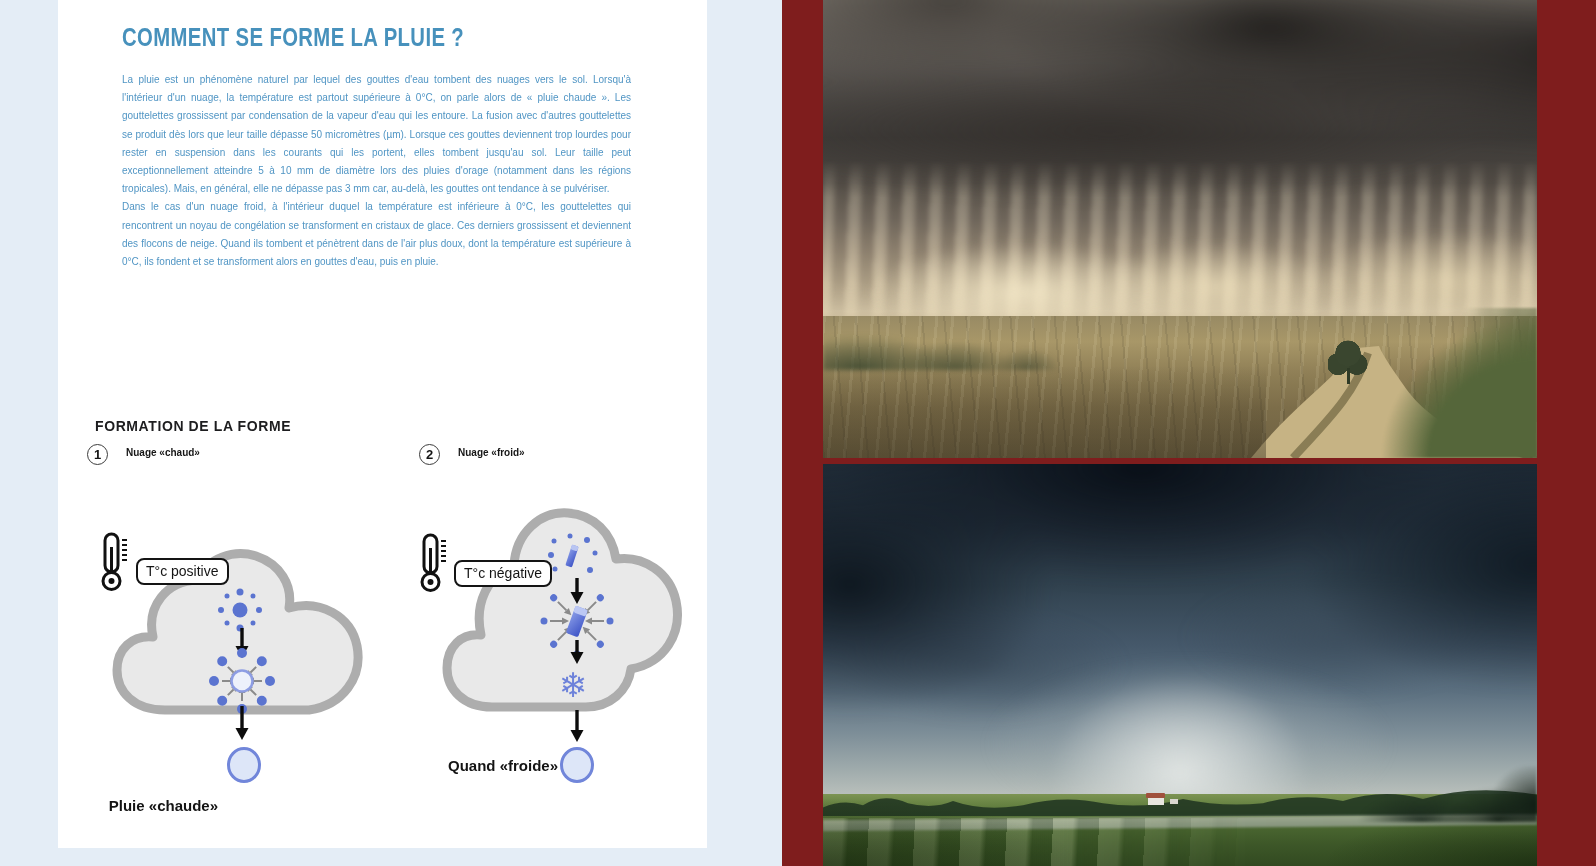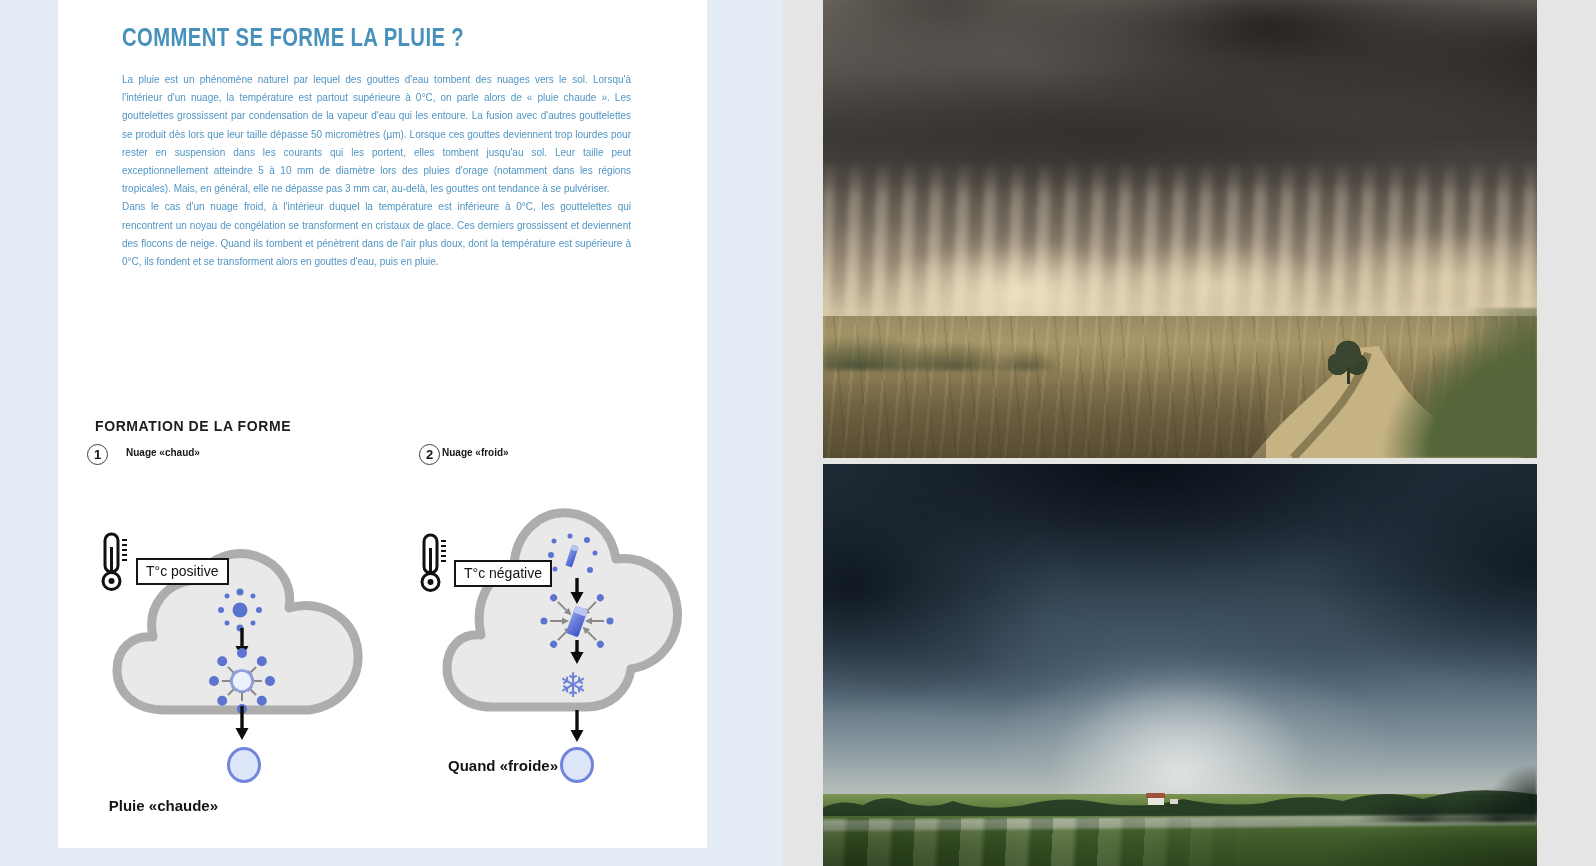--- a/index.html
+++ b/index.html
@@ -1,32 +1,32 @@
 <!DOCTYPE html>
 <html><head>
 <meta charset="utf-8">
 <style>
   html,body{margin:0;padding:0;background:#ffffff;}
-  .stage{position:relative;width:1596px;height:866px;overflow:hidden;background:#e5e5e5;
+  .stage{position:relative;width:1596px;height:866px;overflow:hidden;background:#7f1d1d;
          font-family:"Liberation Sans",sans-serif;}
   .bluepanel{position:absolute;left:0;top:0;width:782px;height:866px;background:#e4edf6;}
   .card{position:absolute;left:58px;top:0;width:649px;height:848px;background:#ffffff;}
 
   .title{position:absolute;left:64px;top:22px;font-size:26px;font-weight:700;color:#4791bc;
          letter-spacing:.5px;white-space:nowrap;transform:scaleX(.78);transform-origin:left top;}
   .intro{position:absolute;left:64px;top:71px;width:509px;color:#5095c4;font-size:10px;
          line-height:18.2px;text-align:justify;}
   .intro p{margin:0;}
   .heading{position:absolute;left:37px;top:418px;font-size:14px;font-weight:700;color:#1d1d1f;
            letter-spacing:.6px;}
   .badge{position:absolute;width:21px;height:21px;border:1.7px solid #3c3c3c;border-radius:50%;
          display:flex;align-items:center;justify-content:center;font-size:13px;font-weight:700;
          color:#141414;background:#fff;box-sizing:border-box;}
   .legend-label{position:absolute;font-size:10px;font-weight:700;color:#161616;white-space:nowrap;}
-  .tbox{position:absolute;border:2px solid #141414;border-radius:0;background:#fff;
+  .tbox{position:absolute;border:2px solid #141414;border-radius:8px;background:#fff;
         padding:3px 8px 4px;font-size:14px;font-weight:500;color:#141414;white-space:nowrap;z-index:3;}
   .plabel{position:absolute;font-size:15px;font-weight:700;color:#141414;width:128px;
           text-align:right;white-space:nowrap;}
   .drop{position:absolute;width:28px;height:30px;border-radius:50%;background:#dde6f8;
         border:3px solid #7186da;}
   .abs{position:absolute;}
   .snow{position:absolute;font-family:"DejaVu Sans",sans-serif;font-size:34px;line-height:34px;
         color:#6d82da;}
 
   
@@ -116,21 +116,21 @@
 
     <div class="heading">FORMATION DE LA FORME</div>
 
     <div class="badge" style="left:29px;top:444px;">
       <span>1</span>
     </div>
     <div class="legend-label" style="left:68px;top:447px;">Nuage «chaud»</div>
     <div class="badge" style="left:361px;top:444px;">
       <span>2</span>
     </div>
-    <div class="legend-label" style="left:384px;top:447px;">Nuage «froid»</div>
+    <div class="legend-label" style="left:400px;top:447px;">Nuage «froid»</div>
 
     <svg class="abs" style="left:50px;top:547px;" width="258" height="170" viewBox="0 0 258 170">
       <path d="M57 163 C26 163 9 145 9 123 C9 102 24 88 45 90 C38 59 59 34 89 33 C99 11 126 2 148 9 C172 17 185 38 181 61 C212 52 243 69 249 99 C255 130 235 158 201 163 Z" fill="#e9e9e9" stroke="#adadad" stroke-width="9" stroke-linejoin="round"></path>
     </svg>
     <svg class="abs" style="left:40px;top:531px;" width="30" height="62" viewBox="0 0 30 62">
       <rect x="7" y="3" width="13" height="38" rx="6.5" fill="#fff" stroke="#111" stroke-width="3"></rect>
       <line x1="13.5" y1="16" x2="13.5" y2="44" stroke="#111" stroke-width="3"></line>
       <circle cx="13.5" cy="50" r="8.5" fill="#fff" stroke="#111" stroke-width="3"></circle>
       <circle cx="13.5" cy="50" r="3" fill="#111"></circle>
       <line x1="24" y1="9" x2="29" y2="9" stroke="#111" stroke-width="2"></line>

